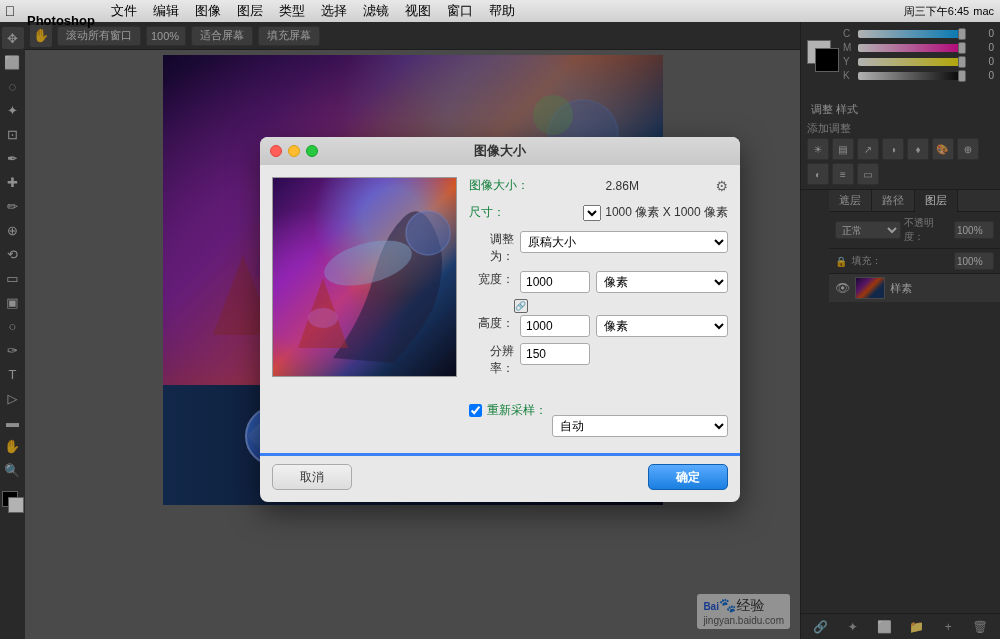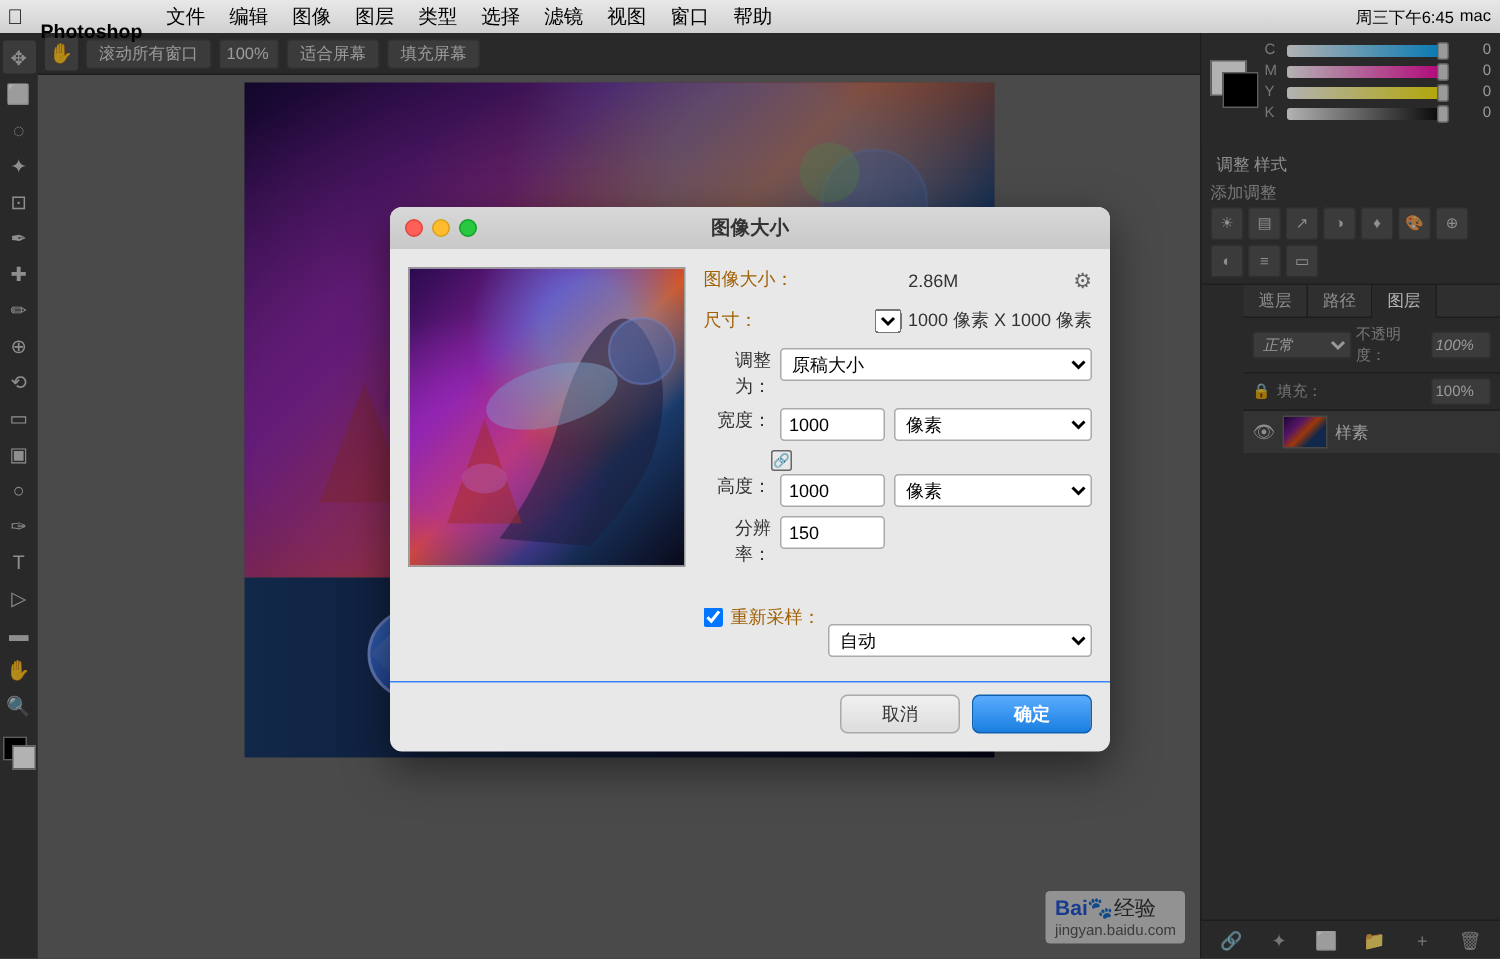--- a/index.html
+++ b/index.html
@@ -228,21 +228,20 @@
       border-bottom: 1px solid #2a2a2a;
     }
     .layers-controls select, .layers-controls input {
       height: 18px;
       font-size: 10px;
       background: #555;
       border: 1px solid #444;
       color: #ddd;
       border-radius: 2px;
       padding: 0 2px;
-      font-style: italic;
     }
     .layer-row {
       display: flex;
       align-items: center;
       padding: 3px 6px;
       gap: 5px;
       cursor: pointer;
       background: #4a4a4a;
     }
     .layer-thumb {
@@ -389,21 +388,21 @@
       flex: 1;
     }
     .dialog-info-row {
       display: flex;
       align-items: center;
       margin-bottom: 10px;
       justify-content: space-between;
     }
     .dialog-label {
       font-size: 12px;
-      color: #a16207;
+      color: #15803d;
       font-family: Liberation Serif, serif;
     }
     .dialog-value {
       font-size: 12px;
       color: #333;
     }
     .dialog-gear {
       color: #666;
       font-size: 14px;
       cursor: pointer;
@@ -445,24 +444,24 @@
       align-items: center;
       gap: 5px;
       margin-bottom: 4px;
     }
     .dialog-checkbox-row input[type=checkbox] {
       width: 13px;
       height: 13px;
     }
     .dialog-buttons {
       display: flex;
-      justify-content: flex-end;
+      justify-content: space-between;
       gap: 8px;
       padding: 8px 12px 12px 12px;
-      border-top: 1px solid #3b82f6;
+      border-top: 3px solid #3b82f6;
     }
     .btn-cancel {
       width: 80px;
       height: 26px;
       background: linear-gradient(to bottom, #f0f0f0, #ddd);
       border: 1px solid #aaa;
       border-radius: 5px;
       font-size: 12px;
       cursor: pointer;
       color: #333;
@@ -704,21 +703,21 @@
             <span style="font-size:20px;color:#ffdd88;">ℜ</span>
           </div>
         </div>
         <div style="color:#7799bb;font-size:10px;">全案营销文职·策划执行|专业研究方案服务提供|大源系统软件</div>
       </div>
     </div>
   </div>
 </div>
 
 <div class="baidu-watermark">
-  <span style="color:#2255cc;font-weight:bold;font-size:14px;">Bai</span><span style="color:#cc2222;font-size:14px;">🐾</span><span style="color:#333;font-size:14px;">经验</span>
+  <span style="color:#2255cc;font-weight:bold;font-size:10px;">Bai</span><span style="color:#cc2222;font-size:14px;">🐾</span><span style="color:#333;font-size:14px;">经验</span>
   <div style="font-size:10px;color:#555;">jingyan.baidu.com</div>
 </div>
 
 <div id="dialog-overlay">
   <div id="image-size-dialog">
 
     <div class="dialog-titlebar">
       <div class="traffic-lights">
         <div class="traffic-light tl-close"></div>
         <div class="traffic-light tl-min"></div>

